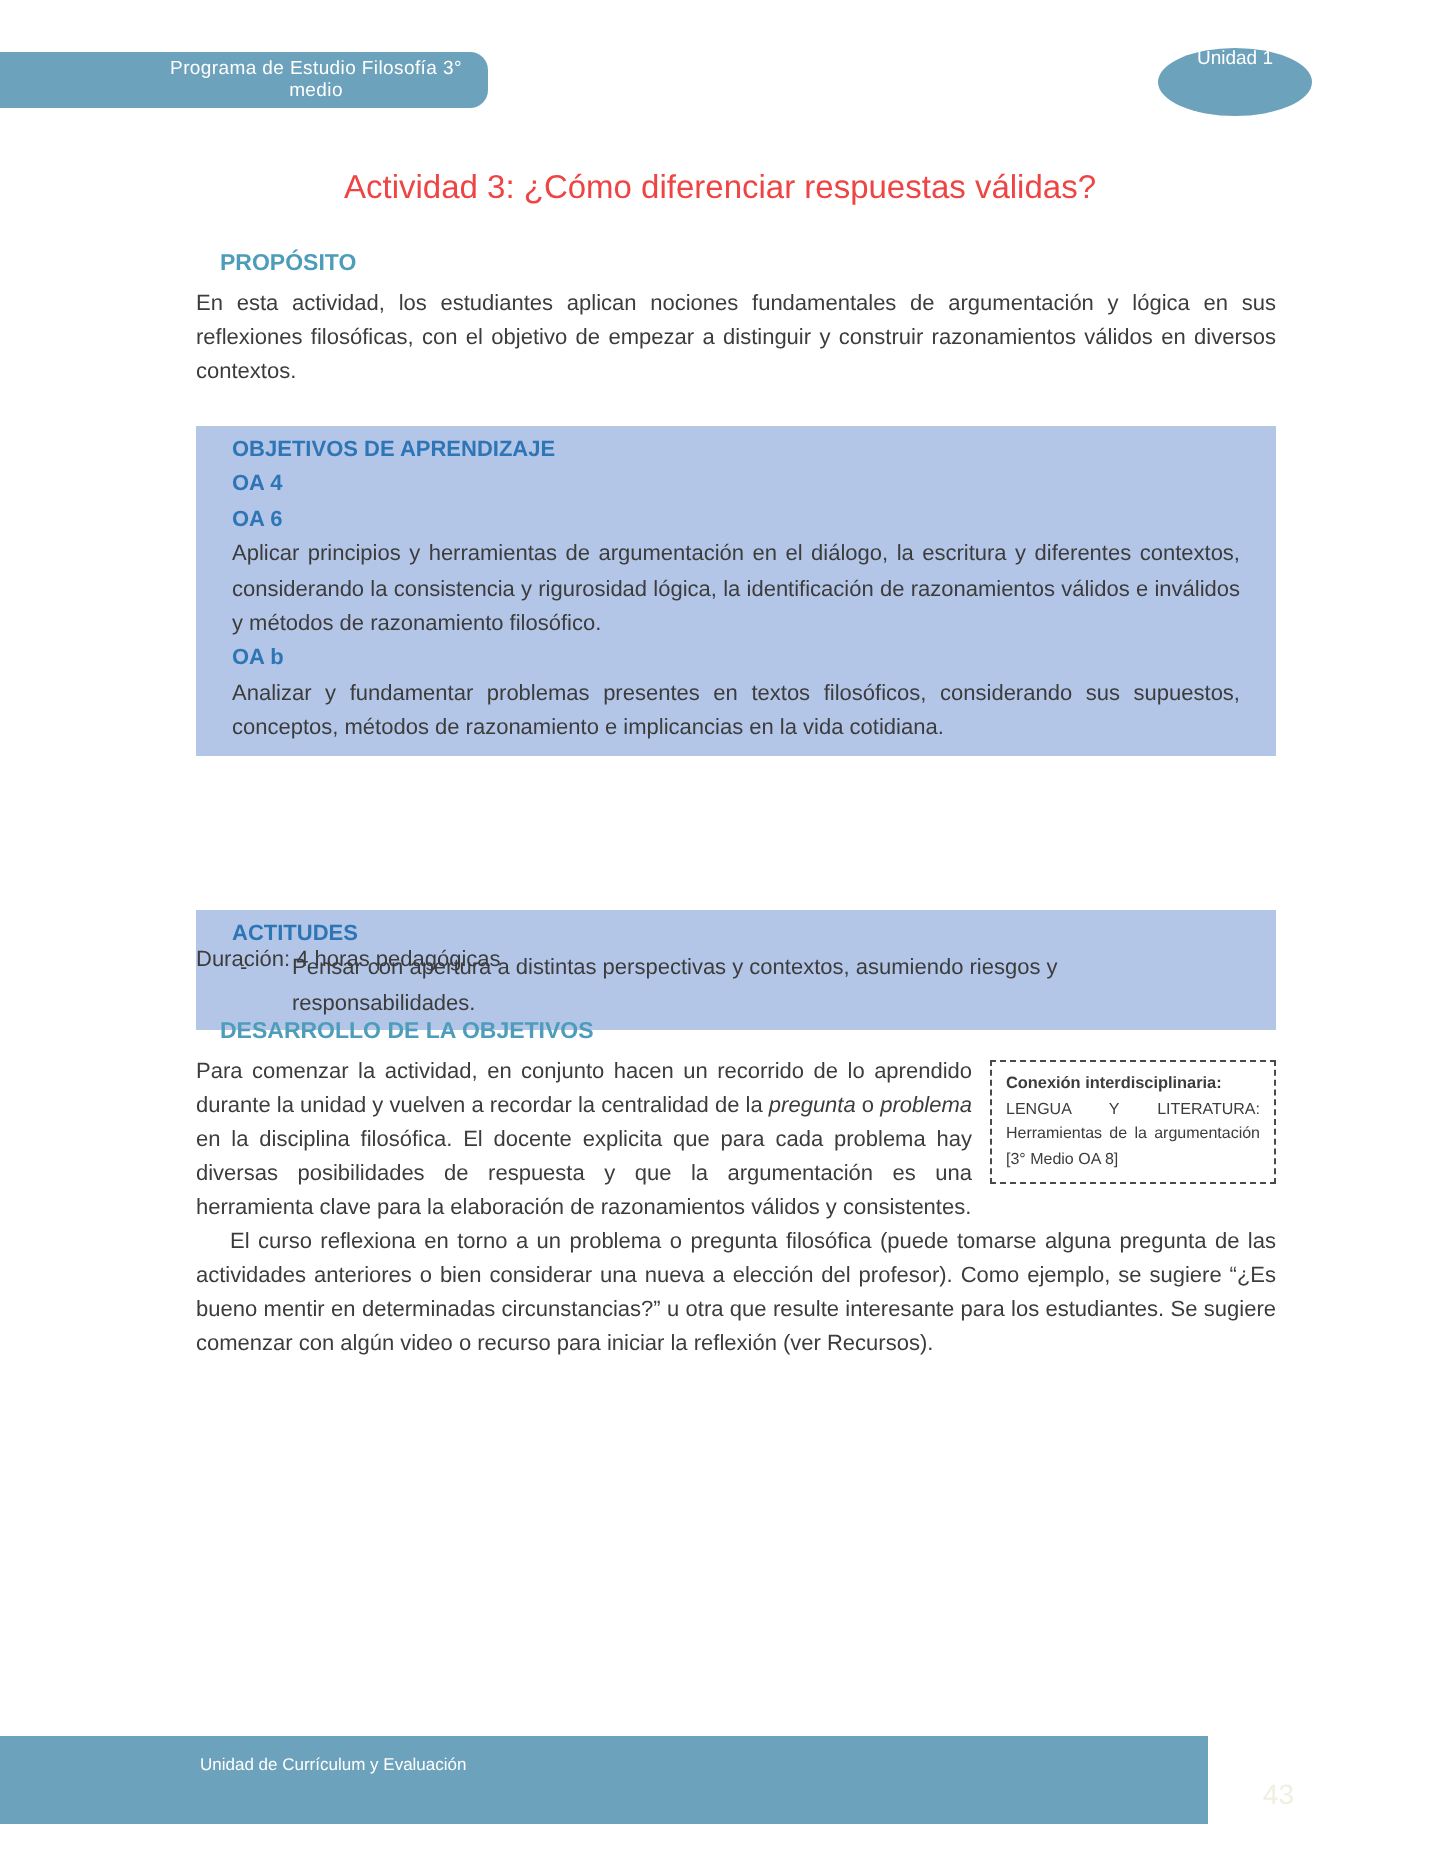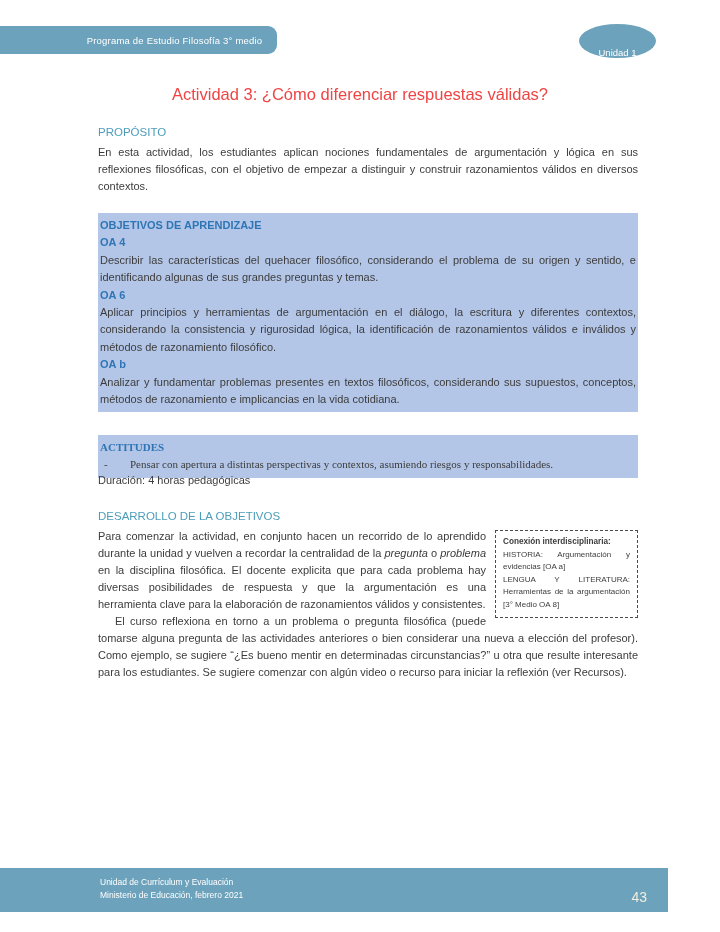--- a/index.html
+++ b/index.html
@@ -4,47 +4,47 @@
 <style>
   html,body { margin:0; padding:0; background:#e8e8e8; }
   .page {
     position:relative; width:720px; height:932px; margin:0 auto;
     background:#ffffff; overflow:hidden;
     font-family:"Liberation Sans", sans-serif; color:#3c3c3c;
   }
 
   
   .program-badge {
-    position:absolute; left:0; top:26px; width:277px; height:28px;
+    position:absolute; left:0; top:26px; width:244px; height:28px;
     background:#6CA2BB; border-radius:0 9px 9px 0;
     color:#ffffff; font-size:9.5px;
     display:flex; align-items:center; justify-content:center;
-    padding-left:72px; box-sizing:border-box; letter-spacing:.2px;
+    padding-left:72px; box-sizing:border-box; letter-spacing:.2px;text-align:center;
   }
   .unit-badge {
     position:absolute; left:579px; top:24px; width:77px; height:34px;
     background:#6CA2BB; border-radius:50%;
     color:#ffffff; font-size:9.5px;
-    display:flex; align-items:flex-end; justify-content:center;
+    display:flex; align-items:flex-start; justify-content:center;
   }
 
   
   .doc-title {
     position:absolute; top:85px; left:0; width:720px; text-align:center;
     color:#ef4444; font-size:16.5px; font-weight:500;
   }
-  .section-heading { color:#4D9DBA; font-weight:400; font-size:11.5px; }
+  .section-heading { color:#4D9DBA; font-weight:700; font-size:11.5px;margin-left:12px; }
 
   .abs { position:absolute; left:98px; width:540px; box-sizing:border-box; }
 
   .body-text { font-size:11px; line-height:17px; text-align:justify; }
 
   
   .blue-box {
-    background:#B4C6E7; padding:4px 2px; width:540px; box-sizing:border-box;
+    background:#B4C6E7; padding:4px 18px; width:540px; box-sizing:border-box;
     font-size:11px; line-height:17.4px;
   }
   .blue-box .box-heading, .blue-box .oa-code { color:#2E75B6; font-weight:700; }
   .blue-box .oa-text { text-align:justify; color:#3c3c3c; }
 
   .actitudes-row { display:flex; }
   .actitudes-row .dash { width:30px; flex:none; padding-left:4px; box-sizing:border-box; }
 
   
   .dev-body { position:absolute; left:98px; top:528px; width:540px; }
@@ -54,21 +54,21 @@
     font-size:8px; line-height:12.6px; color:#3c3c3c; background:#ffffff;
   }
   .conexion-box .conexion-heading { font-weight:700; font-size:8.2px; }
   .conexion-box .conexion-line { text-align:justify; }
   .dev-body p { margin:0; }
   .dev-body .indent { text-indent:17px; }
   .italic { font-style:italic; }
 
   
   .footer-bar {
-    position:absolute; left:0; top:868px; width:668px; height:44px;
+    position:absolute; left:0; top:868px; width:604px; height:44px;
     background:#6CA2BB; color:#ffffff; font-size:8.5px; line-height:13px;
     padding:8px 0 16px 100px; box-sizing:border-box;
   }
   .page-number {
     position:absolute; top:875px; right:73px;
     color:#F0EFE0; font-size:14px;margin-top:14px;
   }
 </style>
 </head>
 <body>
@@ -83,51 +83,48 @@
   </div>
 
   <div class="doc-title">Actividad 3: ¿Cómo diferenciar respuestas válidas?</div>
 
   <div class="abs section-heading" style="top:126px;">PROPÓSITO</div>
   <div class="abs body-text" style="top:144px;">En esta actividad, los estudiantes aplican nociones fundamentales de argumentación y lógica en sus reflexiones filosóficas, con el objetivo de empezar a distinguir y construir razonamientos válidos en diversos contextos.</div>
 
   <div class="abs blue-box" style="top:213px;">
     <div class="box-heading">OBJETIVOS DE APRENDIZAJE</div>
     <div class="oa-code">OA 4</div>
-    <div class="oa-text">Describir las características del quehacer filosófico, considerando el problema de su origen y sentido, e identificando algunas de sus grandes preguntas y temas.</div>
     <div class="oa-code">OA 6</div>
     <div class="oa-text">Aplicar principios y herramientas de argumentación en el diálogo, la escritura y diferentes contextos, considerando la consistencia y rigurosidad lógica, la identificación de razonamientos válidos e inválidos y métodos de razonamiento filosófico.</div>
     <div class="oa-code">OA b</div>
     <div class="oa-text">Analizar y fundamentar problemas presentes en textos filosóficos, considerando sus supuestos, conceptos, métodos de razonamiento e implicancias en la vida cotidiana.</div>
   </div>
 
-  <div class="abs blue-box" style="top:435px;font-family:Liberation Serif, serif;">
+  <div class="abs blue-box" style="top:455px;">
     <div class="box-heading">ACTITUDES</div>
     <div class="actitudes-row">
       <span class="dash">-</span>
       <span>Pensar con apertura a distintas perspectivas y contextos, asumiendo riesgos y responsabilidades.</span>
     </div>
   </div>
 
   <div class="abs body-text" style="top:472px; text-align:left;">Duración: 4 horas pedagógicas</div>
 
   <div class="abs section-heading" style="top:510px;">DESARROLLO DE LA OBJETIVOS</div>
 
   <div class="dev-body body-text">
 
     <div class="conexion-box">
       <div class="conexion-heading">Conexión interdisciplinaria:</div>
-      <div class="conexion-line">HISTORIA: Argumentación y evidencias [OA a]</div>
       <div class="conexion-line">LENGUA Y LITERATURA: Herramientas de la argumentación [3° Medio OA 8]</div>
     </div>
 
     <p><span>Para comenzar la actividad, en conjunto hacen un recorrido de lo aprendido durante la unidad y vuelven a recordar la centralidad de la </span><span class="italic">pregunta</span><span> o </span><span class="italic">problema</span><span> en la disciplina filosófica. El docente explicita que para cada problema hay diversas posibilidades de respuesta y que la argumentación es una herramienta clave para la elaboración de razonamientos válidos y consistentes.</span></p>
 
     <p class="indent">El curso reflexiona en torno a un problema o pregunta filosófica (puede tomarse alguna pregunta de las actividades anteriores o bien considerar una nueva a elección del profesor). Como ejemplo, se sugiere “¿Es bueno mentir en determinadas circunstancias?” u otra que resulte interesante para los estudiantes. Se sugiere comenzar con algún video o recurso para iniciar la reflexión (ver Recursos).</p>
   </div>
 
   <div class="footer-bar">
     <div>Unidad de Currículum y Evaluación</div>
-    <div>Ministerio de Educación, febrero 2021</div>
   </div>
   <div class="page-number">43</div>
 
 </div>
 
 </body></html>

